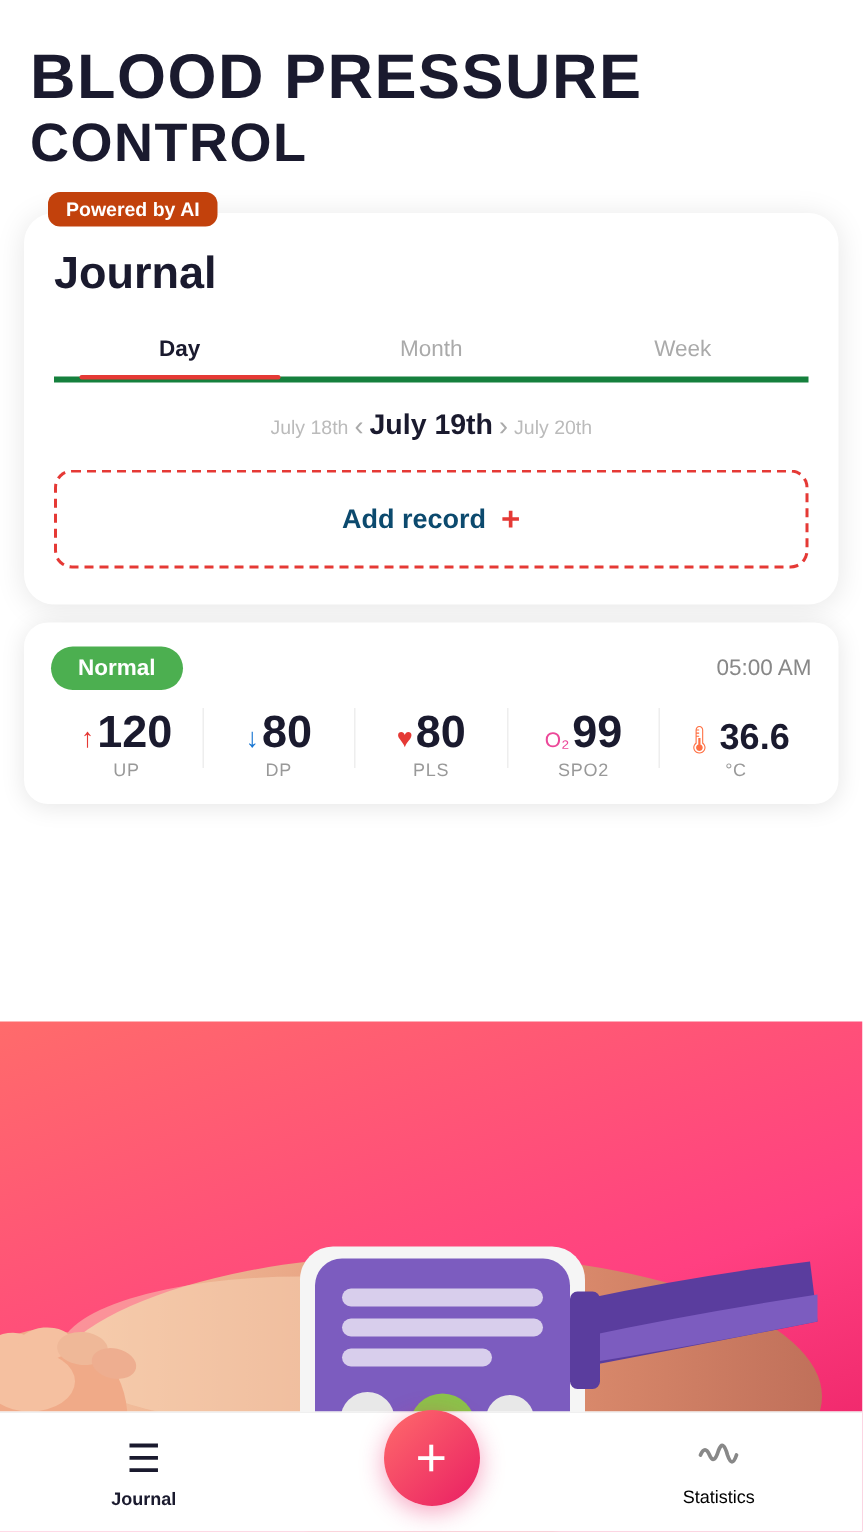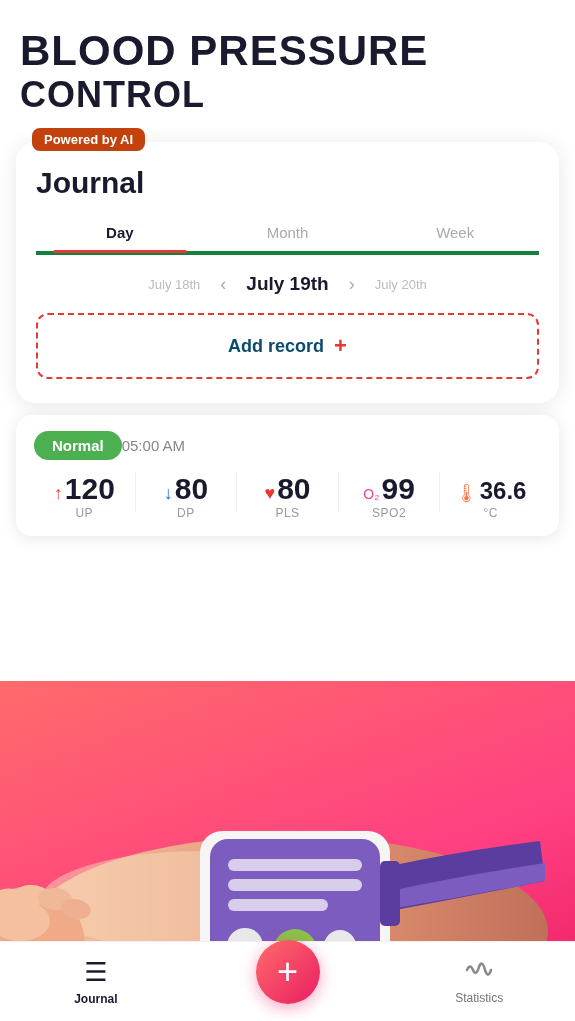--- a/index.html
+++ b/index.html
@@ -96,21 +96,20 @@
       height: 3px;
       background: #e53935;
       border-radius: 2px;
     }
 
     
     .date-nav {
       display: flex;
       align-items: center;
       justify-content: center;
-      gap: 16px;
       margin-bottom: 18px;
     }
     .date-side {
       font-size: 13px;
       color: #bbb;
     }
     .date-center {
       font-size: 19px;
       font-weight: 700;
       color: #1a1a2e;
@@ -152,20 +151,21 @@
       margin: 12px 16px;
       background: #fff;
       border-radius: 16px;
       box-shadow: 0 2px 16px rgba(0,0,0,0.10);
       padding: 16px 18px;
       position: relative;
     }
     .record-header {
       display: flex;
       align-items: center;
+      justify-content: space-between;
       margin-bottom: 12px;
     }
     .normal-badge {
       background: #4caf50;
       color: #fff;
       font-size: 15px;
       font-weight: 700;
       padding: 6px 18px;
       border-radius: 20px;
     }
@@ -248,21 +248,21 @@
       align-items: center;
       gap: 4px;
       cursor: pointer;
       flex: 1;
     }
     .nav-icon {
       font-size: 22px;
     }
     .nav-label {
       font-size: 12px;
-      color: #737373;
+      color: #000000;
     }
     .nav-item.active .nav-label {
       color: #1a1a2e;
       font-weight: 600;
     }
 
     
     .center-add-btn {
       width: 64px;
       height: 64px;

